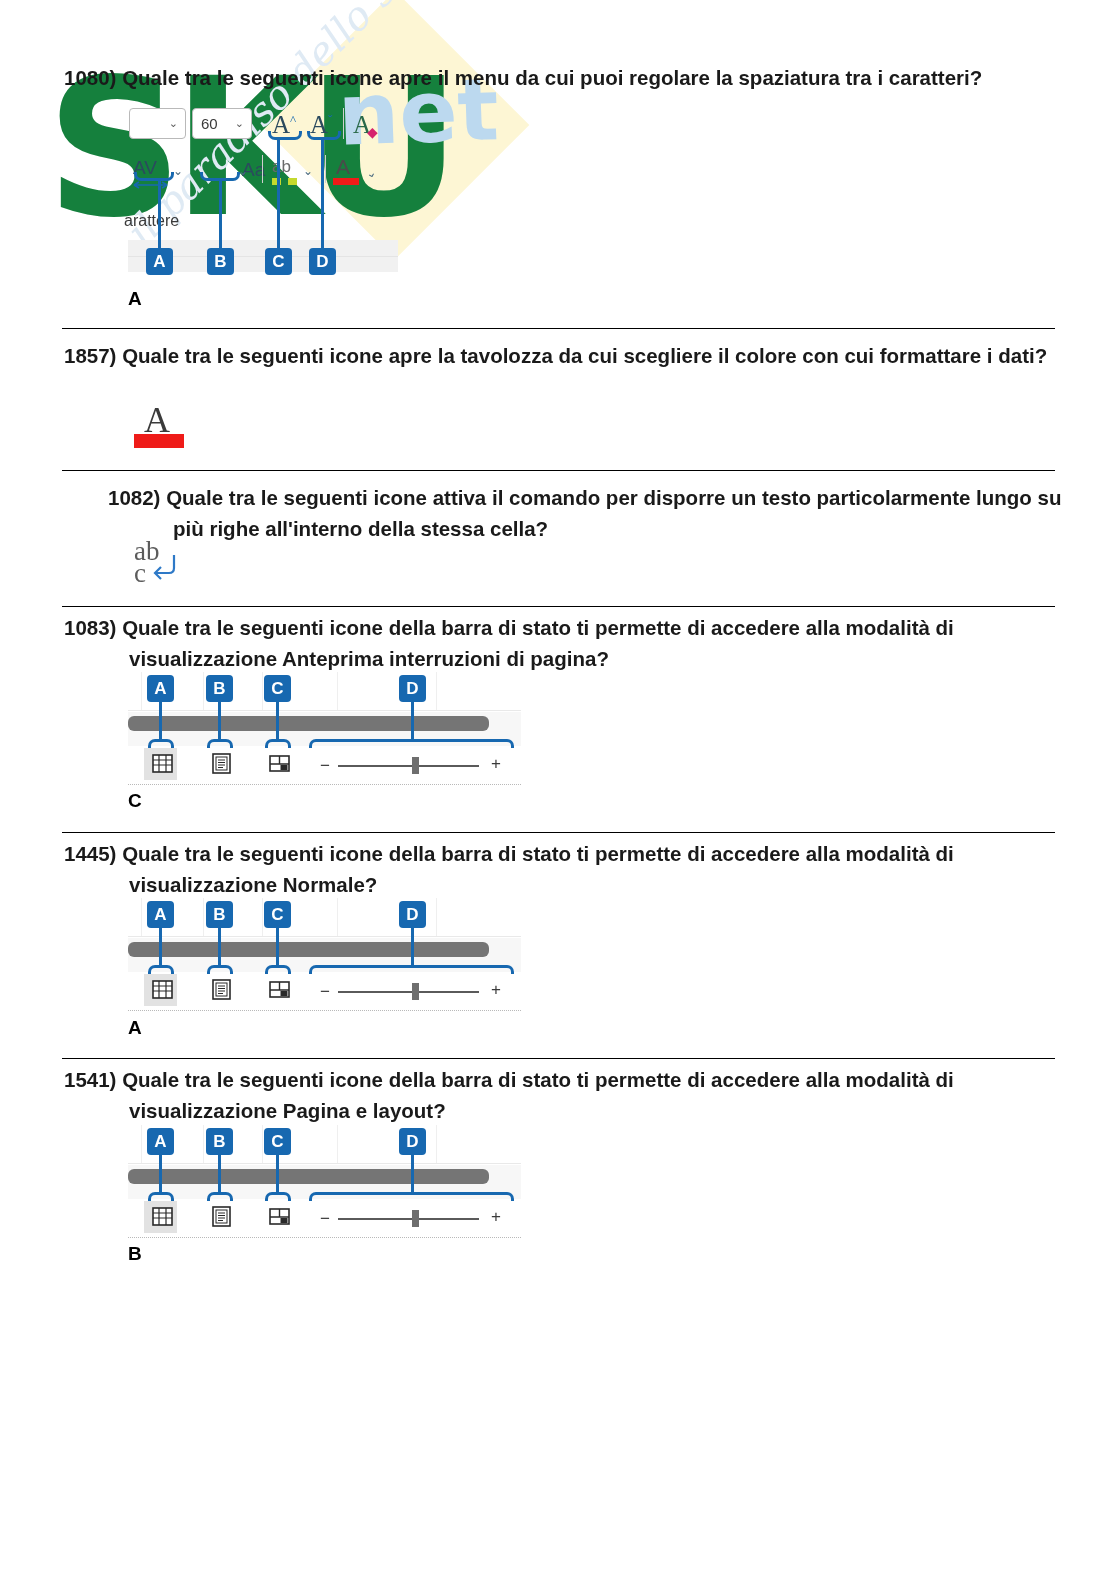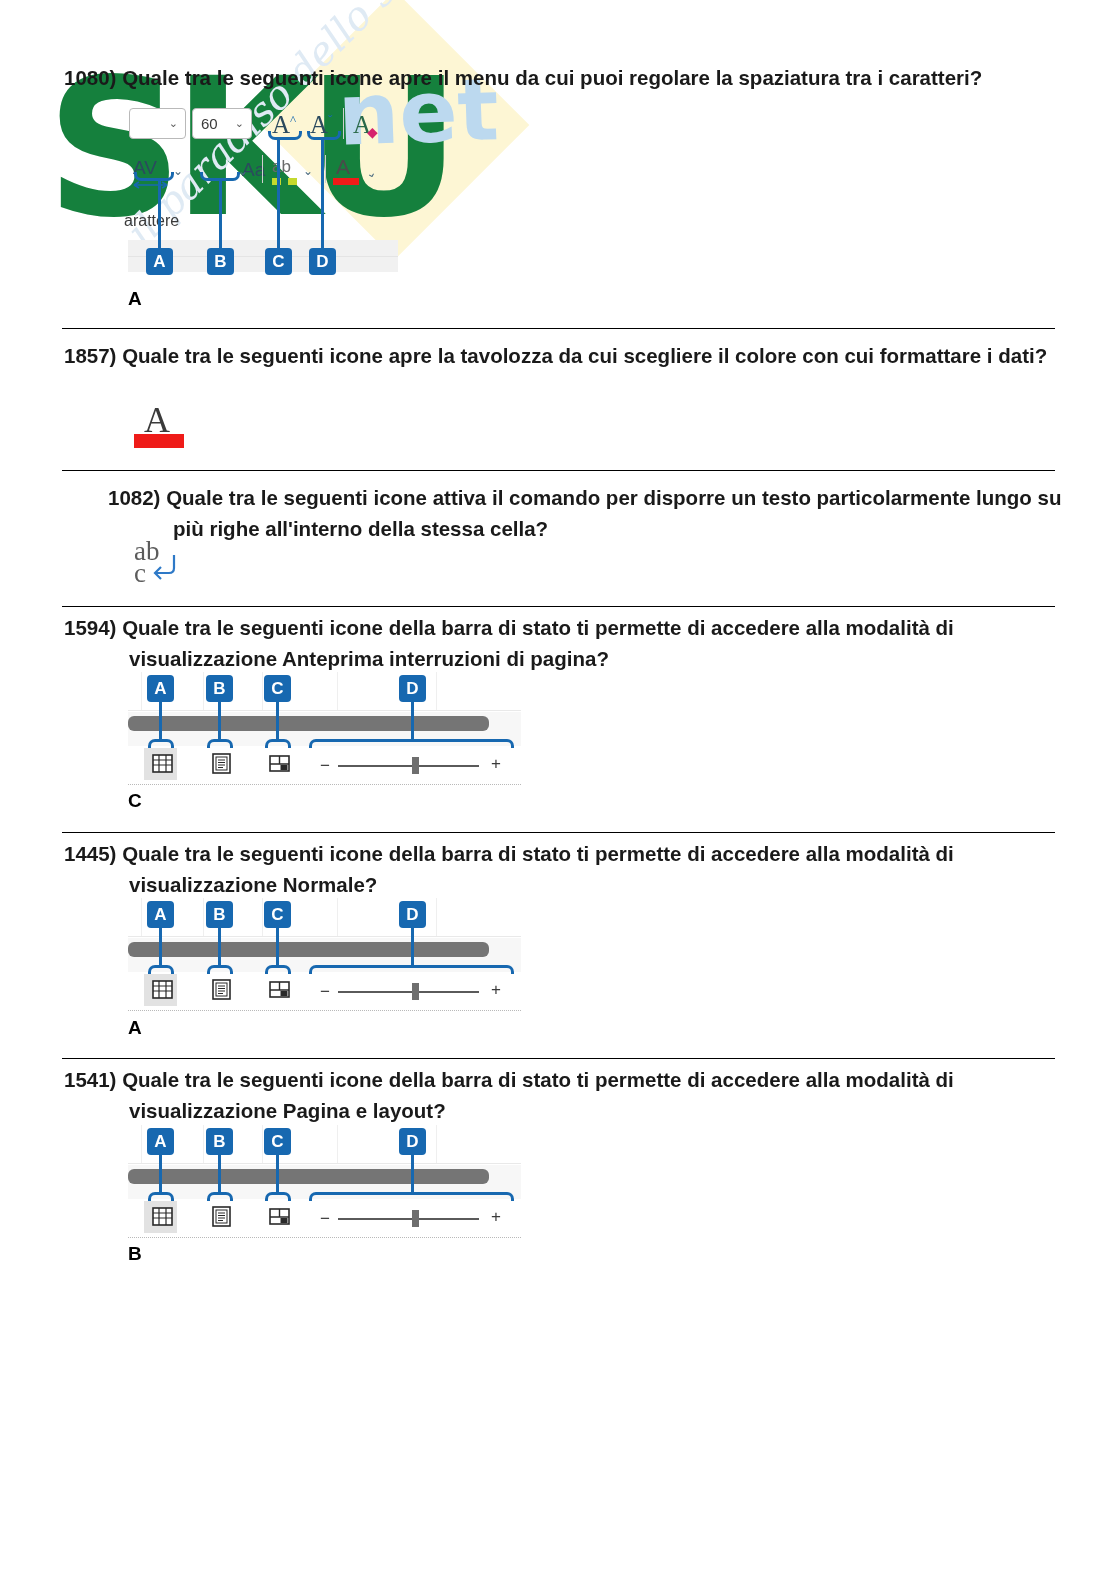--- a/index.html
+++ b/index.html
@@ -302,21 +302,21 @@
           <path d="M11 15 L5 21 L11 27" stroke="#2e79c7" stroke-width="2.2" fill="none"></path>
         </svg>
       </div>
     </div>
 
     <div class="rule" style="top:606px;"></div>
   </div>
 
   <div class="qblock">
     <div class="qtext" style="top:612px;">
-      <span class="qbody"><span class="qnum">1594)</span>
+      <span class="qbody"><span class="qnum">1083)</span>
       <span>Quale tra le seguenti icone della barra di stato ti permette di accedere alla modalità di visualizzazione Anteprima interruzioni di pagina?</span></span>
     </div>
 
     <div class="sbwrap">
 
       <div class="sb-gridline" style="left:141px; top:672px; height:38px;"></div>
       <div class="sb-gridline" style="left:203px; top:672px; height:38px;"></div>
       <div class="sb-gridline" style="left:262px; top:672px; height:38px;"></div>
       <div class="sb-gridline" style="left:337px; top:672px; height:38px;"></div>
       <div class="sb-gridline" style="left:436px; top:672px; height:38px;"></div>

